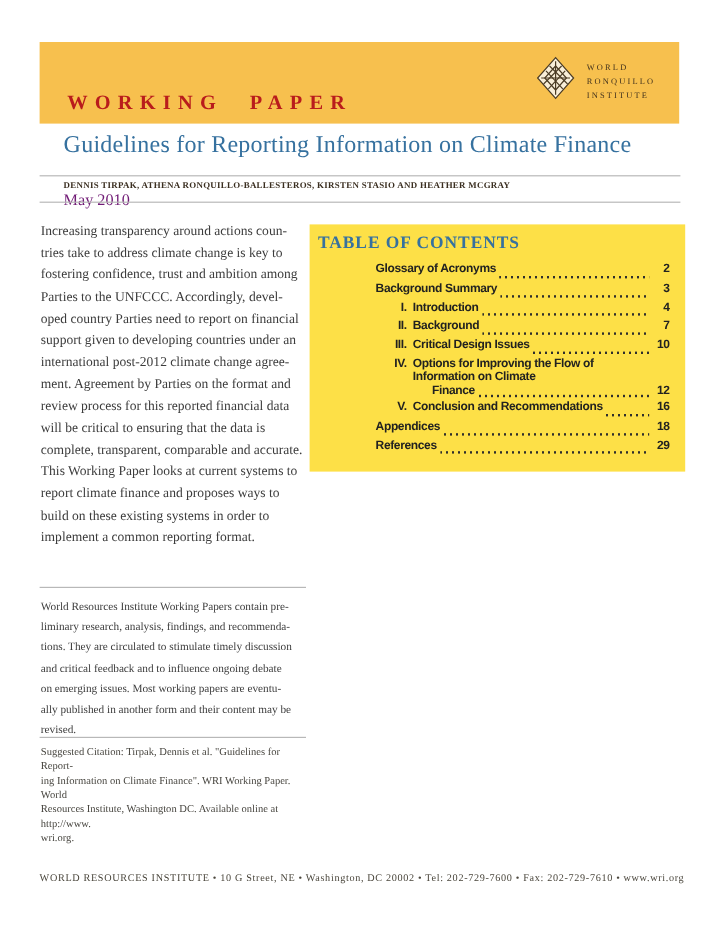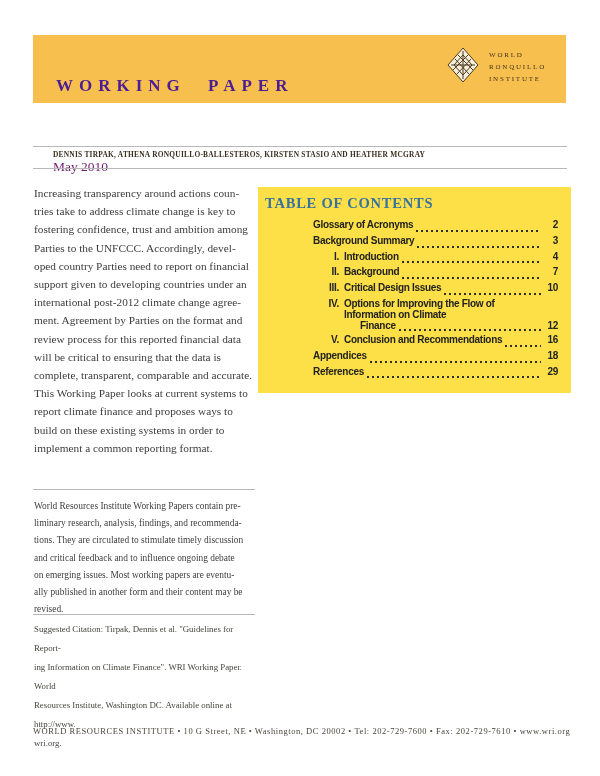--- a/index.html
+++ b/index.html
@@ -8,21 +8,21 @@
     font-family:"Liberation Serif", serif; overflow:hidden;
   }
 
   
   .band {
     position:absolute; left:33px; top:35px; width:533px; height:68px;
     background:#f7c04e;
   }
   .working-paper {
     position:absolute; left:23px; bottom:7px;
-    font-size:17px; font-weight:bold; color:#4c1d95;
+    font-size:17px; font-weight:bold; color:#b91c1c;
     letter-spacing:6px; word-spacing:12px;
     font-family:"Liberation Serif", serif;
   }
   .logo {
     position:absolute; right:20px; top:11px;
     display:flex; align-items:center; gap:9px;
   }
   .logo-text div {
     font-size:7px; letter-spacing:1.8px; color:#40301c;
     font-family:"Liberation Serif", serif; line-height:12px; font-weight:normal;
@@ -54,21 +54,21 @@
   }
   .rule-notes-top { left:33px; top:489px; width:222px; }
   .rule-notes-bot { left:33px; top:614px; width:222px; }
   .about-text {
     position:absolute; left:34px; top:498px; width:228px;
     font-size:9.4px; line-height:17.2px; color:#3e3e3e;
     white-space:pre-line;
   }
   .citation-text {
     position:absolute; left:34px; top:620px; width:228px;
-    font-size:8.8px; line-height:19px; color:#47453f;
+    font-size:8.8px; line-height:12px; color:#47453f;
     white-space:pre-line;
   }
 
   
   .toc-box {
     position:absolute; left:258px; top:187px; width:313px; height:206px;
     background:#fde047; box-sizing:border-box; padding:8px 13px 8px 7px;
   }
   .toc-title {
     font-size:14.5px; font-weight:bold; color:#36719f; letter-spacing:0.8px;
@@ -126,20 +126,21 @@
         </svg>
       </span>
       <div class="logo-text">
         <div>WORLD</div>
         <div>RONQUILLO</div>
         <div>INSTITUTE</div>
       </div>
     </div>
   </div>
 
+  <div class="title">Guidelines for Reporting Information on Climate Finance</div>
   <div class="rule rule-authors-top"></div>
   <div class="authors-row">
     <span class="authors">DENNIS TIRPAK, ATHENA RONQUILLO-BALLESTEROS, KIRSTEN STASIO AND HEATHER MCGRAY</span>
     <span class="date">May 2010</span>
   </div>
   <div class="rule rule-authors-bot"></div>
 
   <div class="intro-text">Increasing transparency around actions coun-
 tries take to address climate change is key to
 fostering confidence, trust and ambition among

